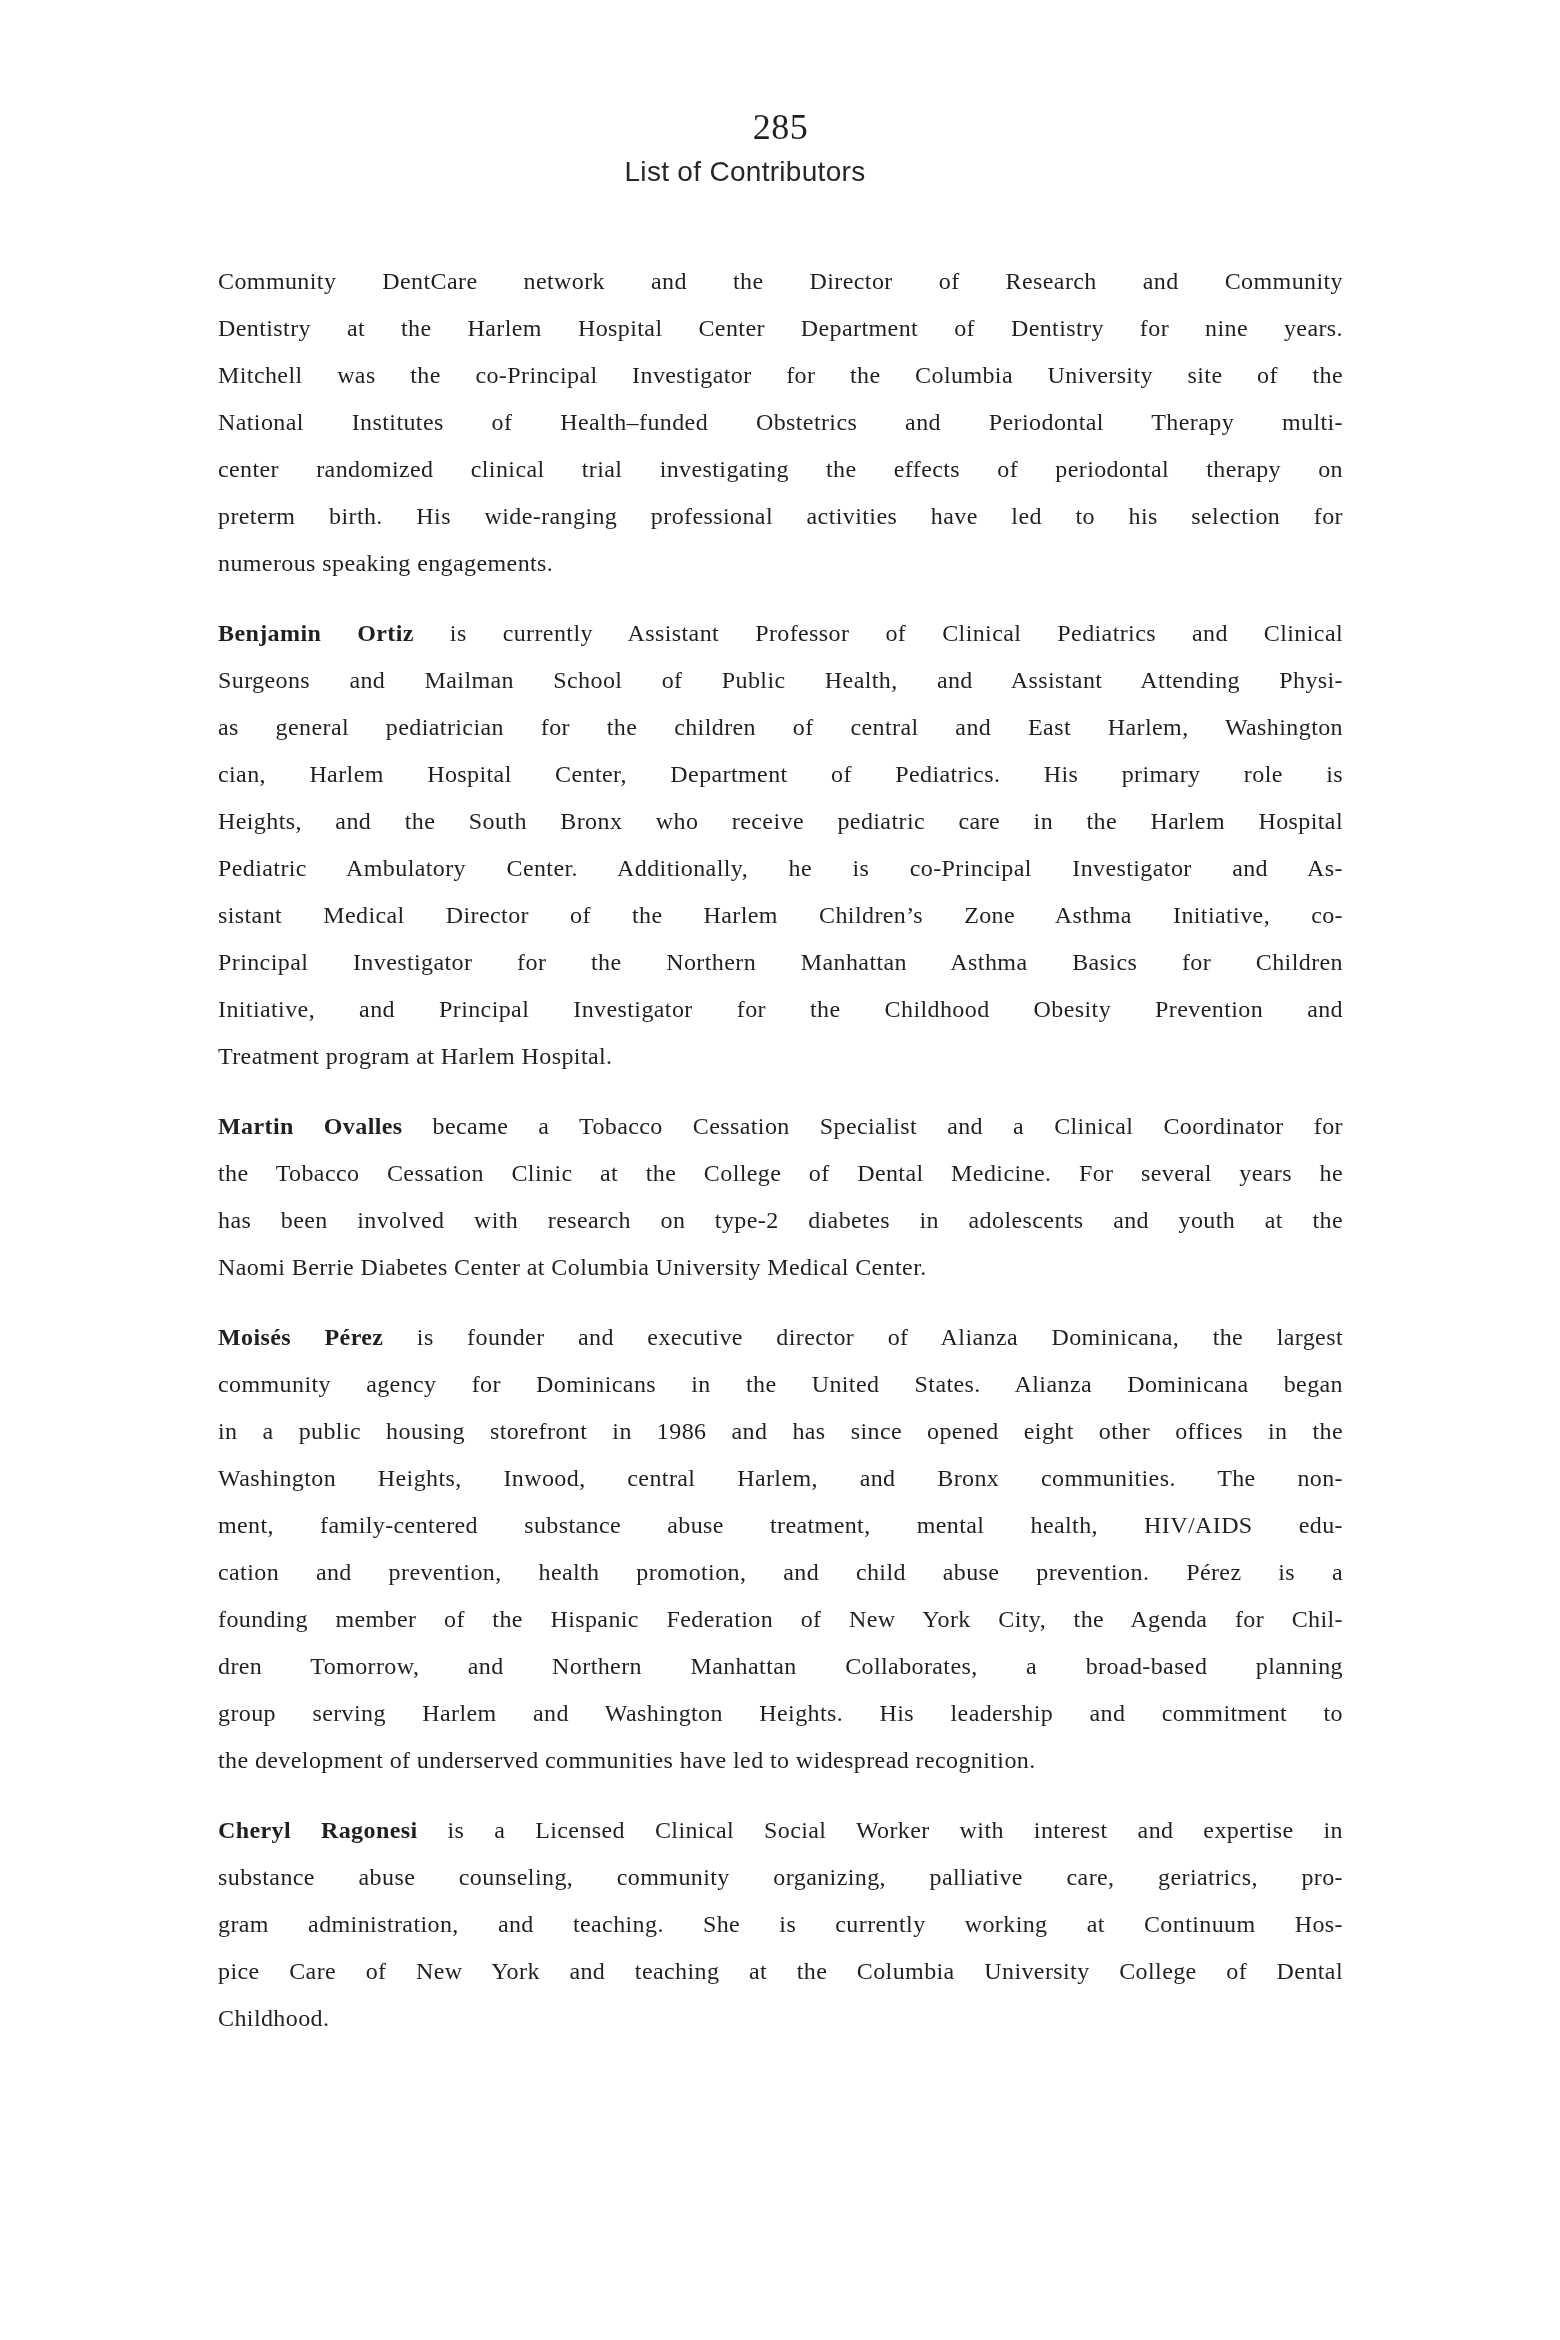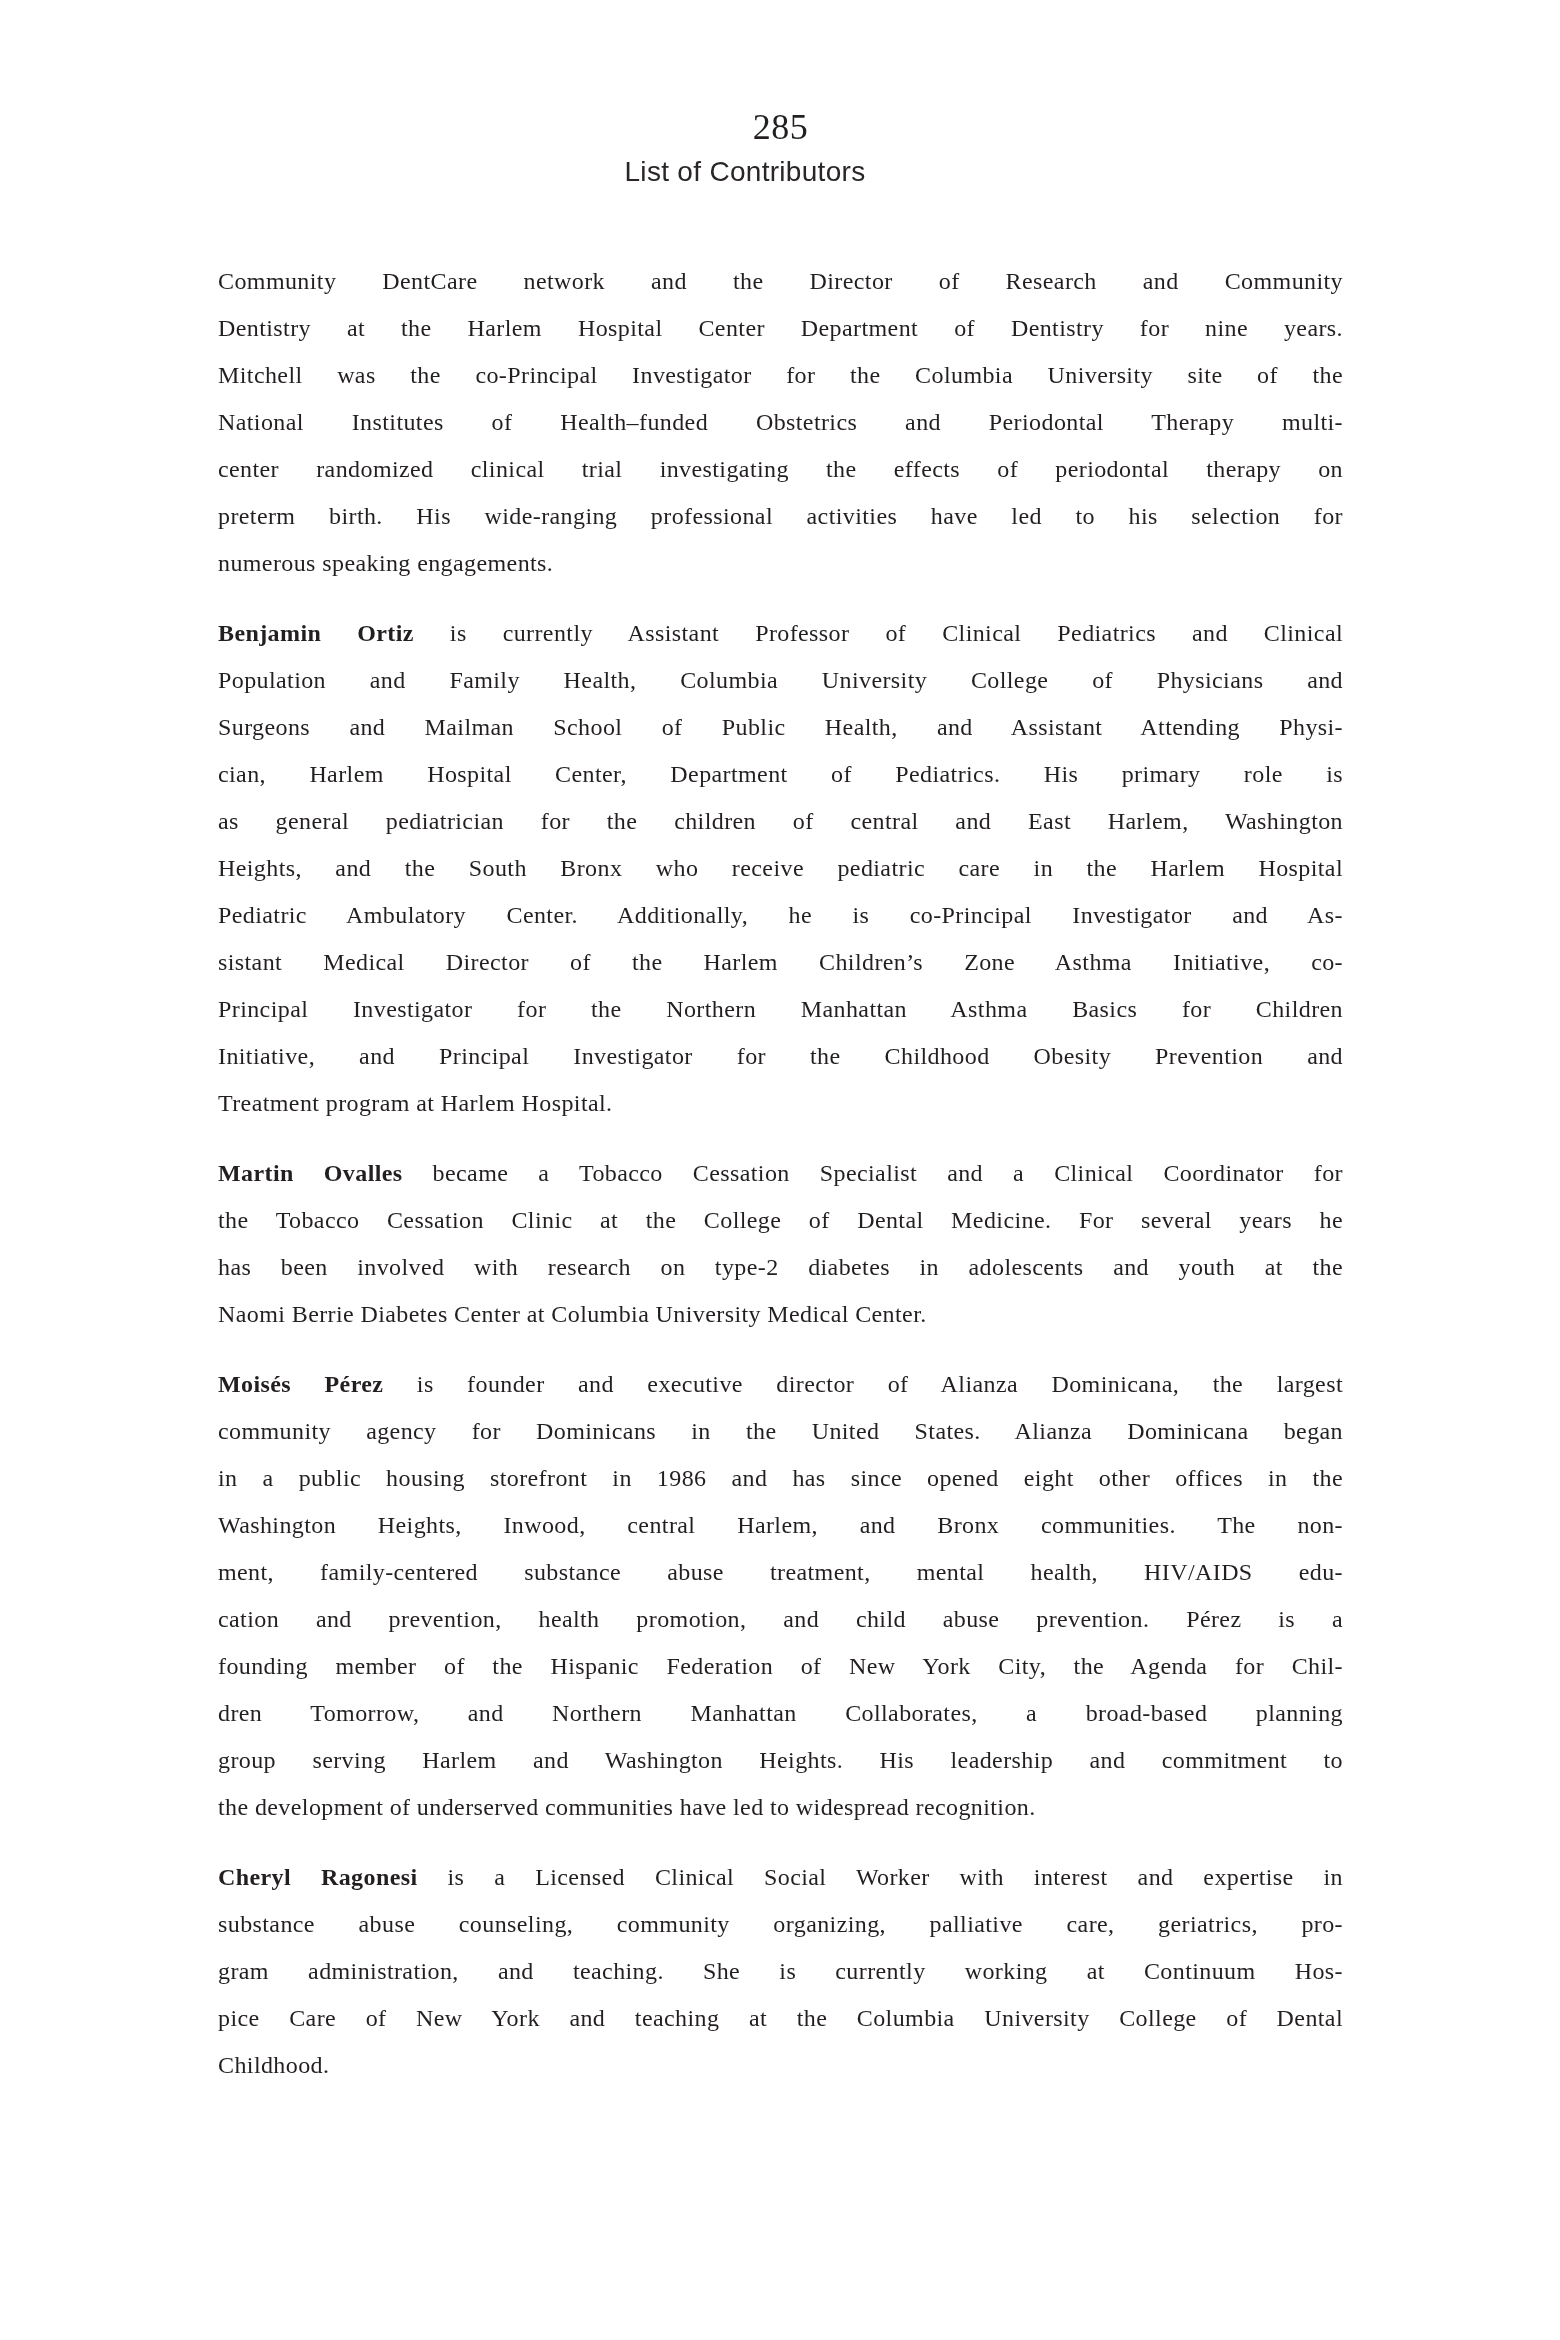--- a/index.html
+++ b/index.html
@@ -39,24 +39,23 @@
     <span class="line">Dentistry at the Harlem Hospital Center Department of Dentistry for nine years.</span>
     <span class="line">Mitchell was the co-Principal Investigator for the Columbia University site of the</span>
     <span class="line">National Institutes of Health–funded Obstetrics and Periodontal Therapy multi-</span>
     <span class="line">center randomized clinical trial investigating the effects of periodontal therapy on</span>
     <span class="line">preterm birth. His wide-ranging professional activities have led to his selection for</span>
     <span class="line last">numerous speaking engagements.</span>
   </div>
 
   <div class="para">
     <span class="line"><b class="name">Benjamin Ortiz</b><span> is currently Assistant Professor of Clinical Pediatrics and Clinical</span></span>
-    <span class="line">Population and Family Health, Columbia University College of Physicians and</span>
     <span class="line">Surgeons and Mailman School of Public Health, and Assistant Attending Physi-</span>
+    <span class="line">as general pediatrician for the children of central and East Harlem, Washington</span>
     <span class="line">cian, Harlem Hospital Center, Department of Pediatrics. His primary role is</span>
-    <span class="line">as general pediatrician for the children of central and East Harlem, Washington</span>
     <span class="line">Heights, and the South Bronx who receive pediatric care in the Harlem Hospital</span>
     <span class="line">Pediatric Ambulatory Center. Additionally, he is co-Principal Investigator and As-</span>
     <span class="line">sistant Medical Director of the Harlem Children’s Zone Asthma Initiative, co-</span>
     <span class="line">Principal Investigator for the Northern Manhattan Asthma Basics for Children</span>
     <span class="line">Initiative, and Principal Investigator for the Childhood Obesity Prevention and</span>
     <span class="line last">Treatment program at Harlem Hospital.</span>
   </div>
 
   <div class="para">
     <span class="line"><b class="name">Martin Ovalles</b><span> became a Tobacco Cessation Specialist and a Clinical Coordinator for</span></span>

